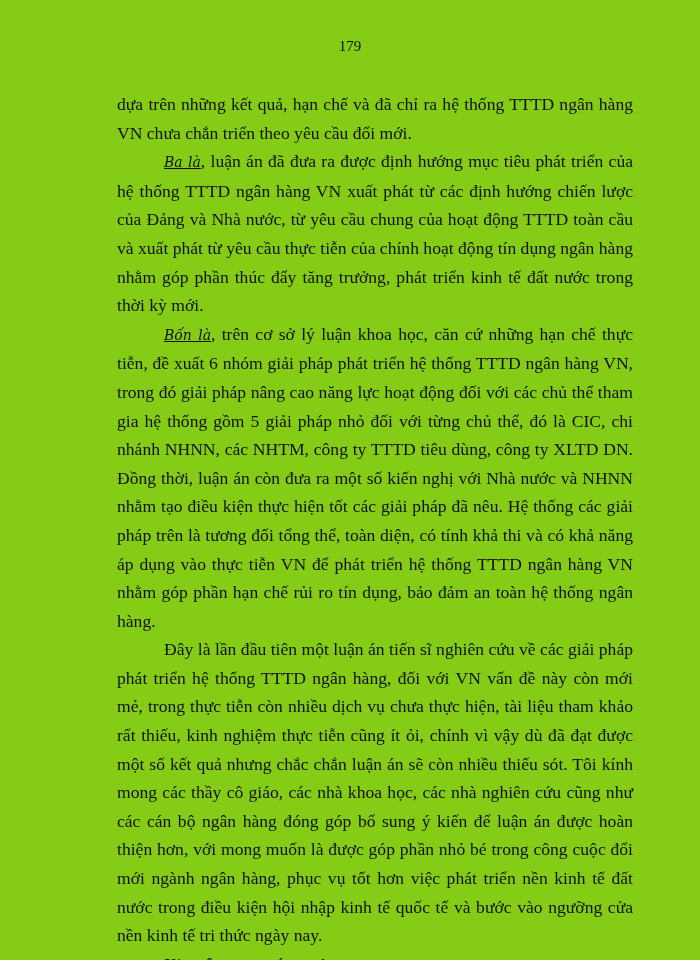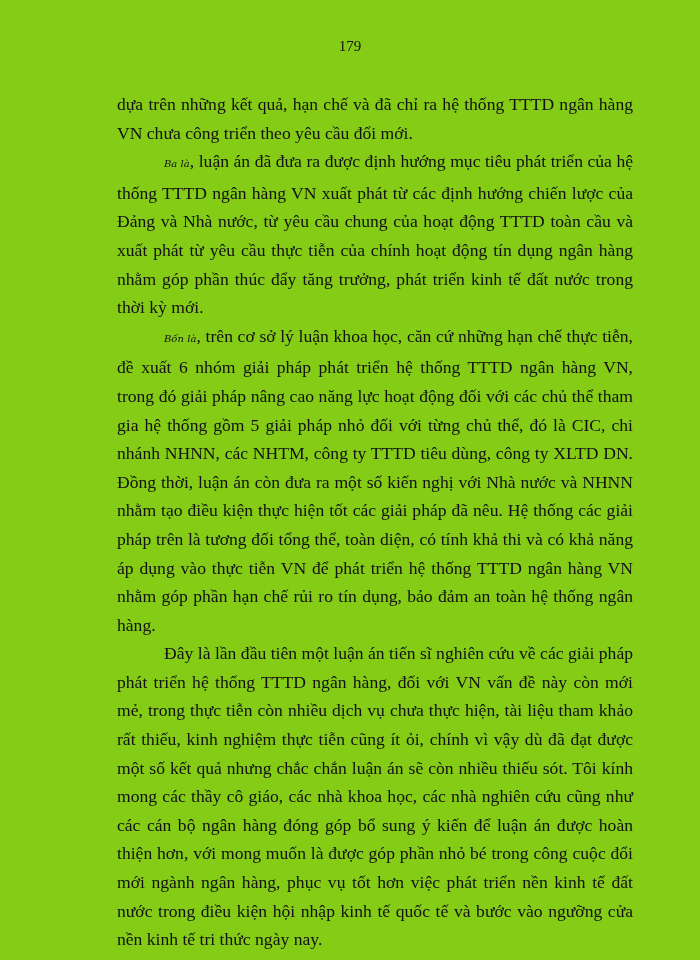--- a/index.html
+++ b/index.html
@@ -11,31 +11,31 @@
   .page-number {
     position: absolute; top: 38px; left: 0; width: 700px; text-align: center;
     font-size: 15px;
   }
   .body-text {
     position: absolute; left: 117px; top: 90px; width: 516px;
     font-size: 17.6px; line-height: 28.6px; text-align: justify;
   }
   .body-text p { margin: 0; text-indent: 0; }
   .body-text p.indent { text-indent: 47px; }
-  .body-text em { font-style: italic; font-family: "DejaVu Serif", "Liberation Serif", serif; font-size: 10px; }
+  .body-text em { font-style: italic; font-family: "DejaVu Serif", "Liberation Serif", serif; font-size: 14px; text-decoration: underline; }
 </style>
 </head>
 <body>
 
 <div class="page">
   <div class="page-number">179</div>
 
   <div class="body-text">
     <p>
-      <span>dựa trên những kết quả, hạn chế và đã chỉ ra hệ thống TTTD ngân hàng VN chưa công triển theo yêu cầu đổi mới.</span>
+      <span>dựa trên những kết quả, hạn chế và đã chỉ ra hệ thống TTTD ngân hàng VN chưa chắn triển theo yêu cầu đổi mới.</span>
     </p>
     <p class="indent">
       <em>Ba là</em><span>, luận án đã đưa ra được định hướng mục tiêu phát triển của hệ thống TTTD ngân hàng VN xuất phát từ các định hướng chiến lược của Đảng và Nhà nước, từ yêu cầu chung của hoạt động TTTD toàn cầu và xuất phát từ yêu cầu thực tiễn của chính hoạt động tín dụng ngân hàng nhằm góp phần thúc đẩy tăng trưởng, phát triển kinh tế đất nước trong thời kỳ mới.</span>
     </p>
     <p class="indent">
       <em>Bốn là</em><span>, trên cơ sở lý luận khoa học, căn cứ những hạn chế thực tiễn, đề xuất 6 nhóm giải pháp phát triển hệ thống TTTD ngân hàng VN, trong đó giải pháp nâng cao năng lực hoạt động đối với các chủ thể tham gia hệ thống gồm 5 giải pháp nhỏ đối với từng chủ thể, đó là CIC, chi nhánh NHNN, các NHTM, công ty TTTD tiêu dùng, công ty XLTD DN. Đồng thời, luận án còn đưa ra một số kiến nghị với Nhà nước và NHNN nhằm tạo điều kiện thực hiện tốt các giải pháp đã nêu. Hệ thống các giải pháp trên là tương đối tổng thể, toàn diện, có tính khả thi và có khả năng áp dụng vào thực tiễn VN để phát triển hệ thống TTTD ngân hàng VN nhằm góp phần hạn chế rủi ro tín dụng, bảo đảm an toàn hệ thống ngân hàng.</span>
     </p>
     <p class="indent">
       <span>Đây là lần đầu tiên một luận án tiến sĩ nghiên cứu về các giải pháp phát triển hệ thống TTTD ngân hàng, đối với VN vấn đề này còn mới mẻ, trong thực tiễn còn nhiều dịch vụ chưa thực hiện, tài liệu tham khảo rất thiếu, kinh nghiệm thực tiễn cũng ít ỏi, chính vì vậy dù đã đạt được một số kết quả nhưng chắc chắn luận án sẽ còn nhiều thiếu sót. Tôi kính mong các thầy cô giáo, các nhà khoa học, các nhà nghiên cứu cũng như các cán bộ ngân hàng đóng góp bổ sung ý kiến để luận án được hoàn thiện hơn, với mong muốn là được góp phần nhỏ bé trong công cuộc đổi mới ngành ngân hàng, phục vụ tốt hơn việc phát triển nền kinh tế đất nước trong điều kiện hội nhập kinh tế quốc tế và bước vào ngưỡng cửa nền kinh tế tri thức ngày nay.</span>
     </p>

